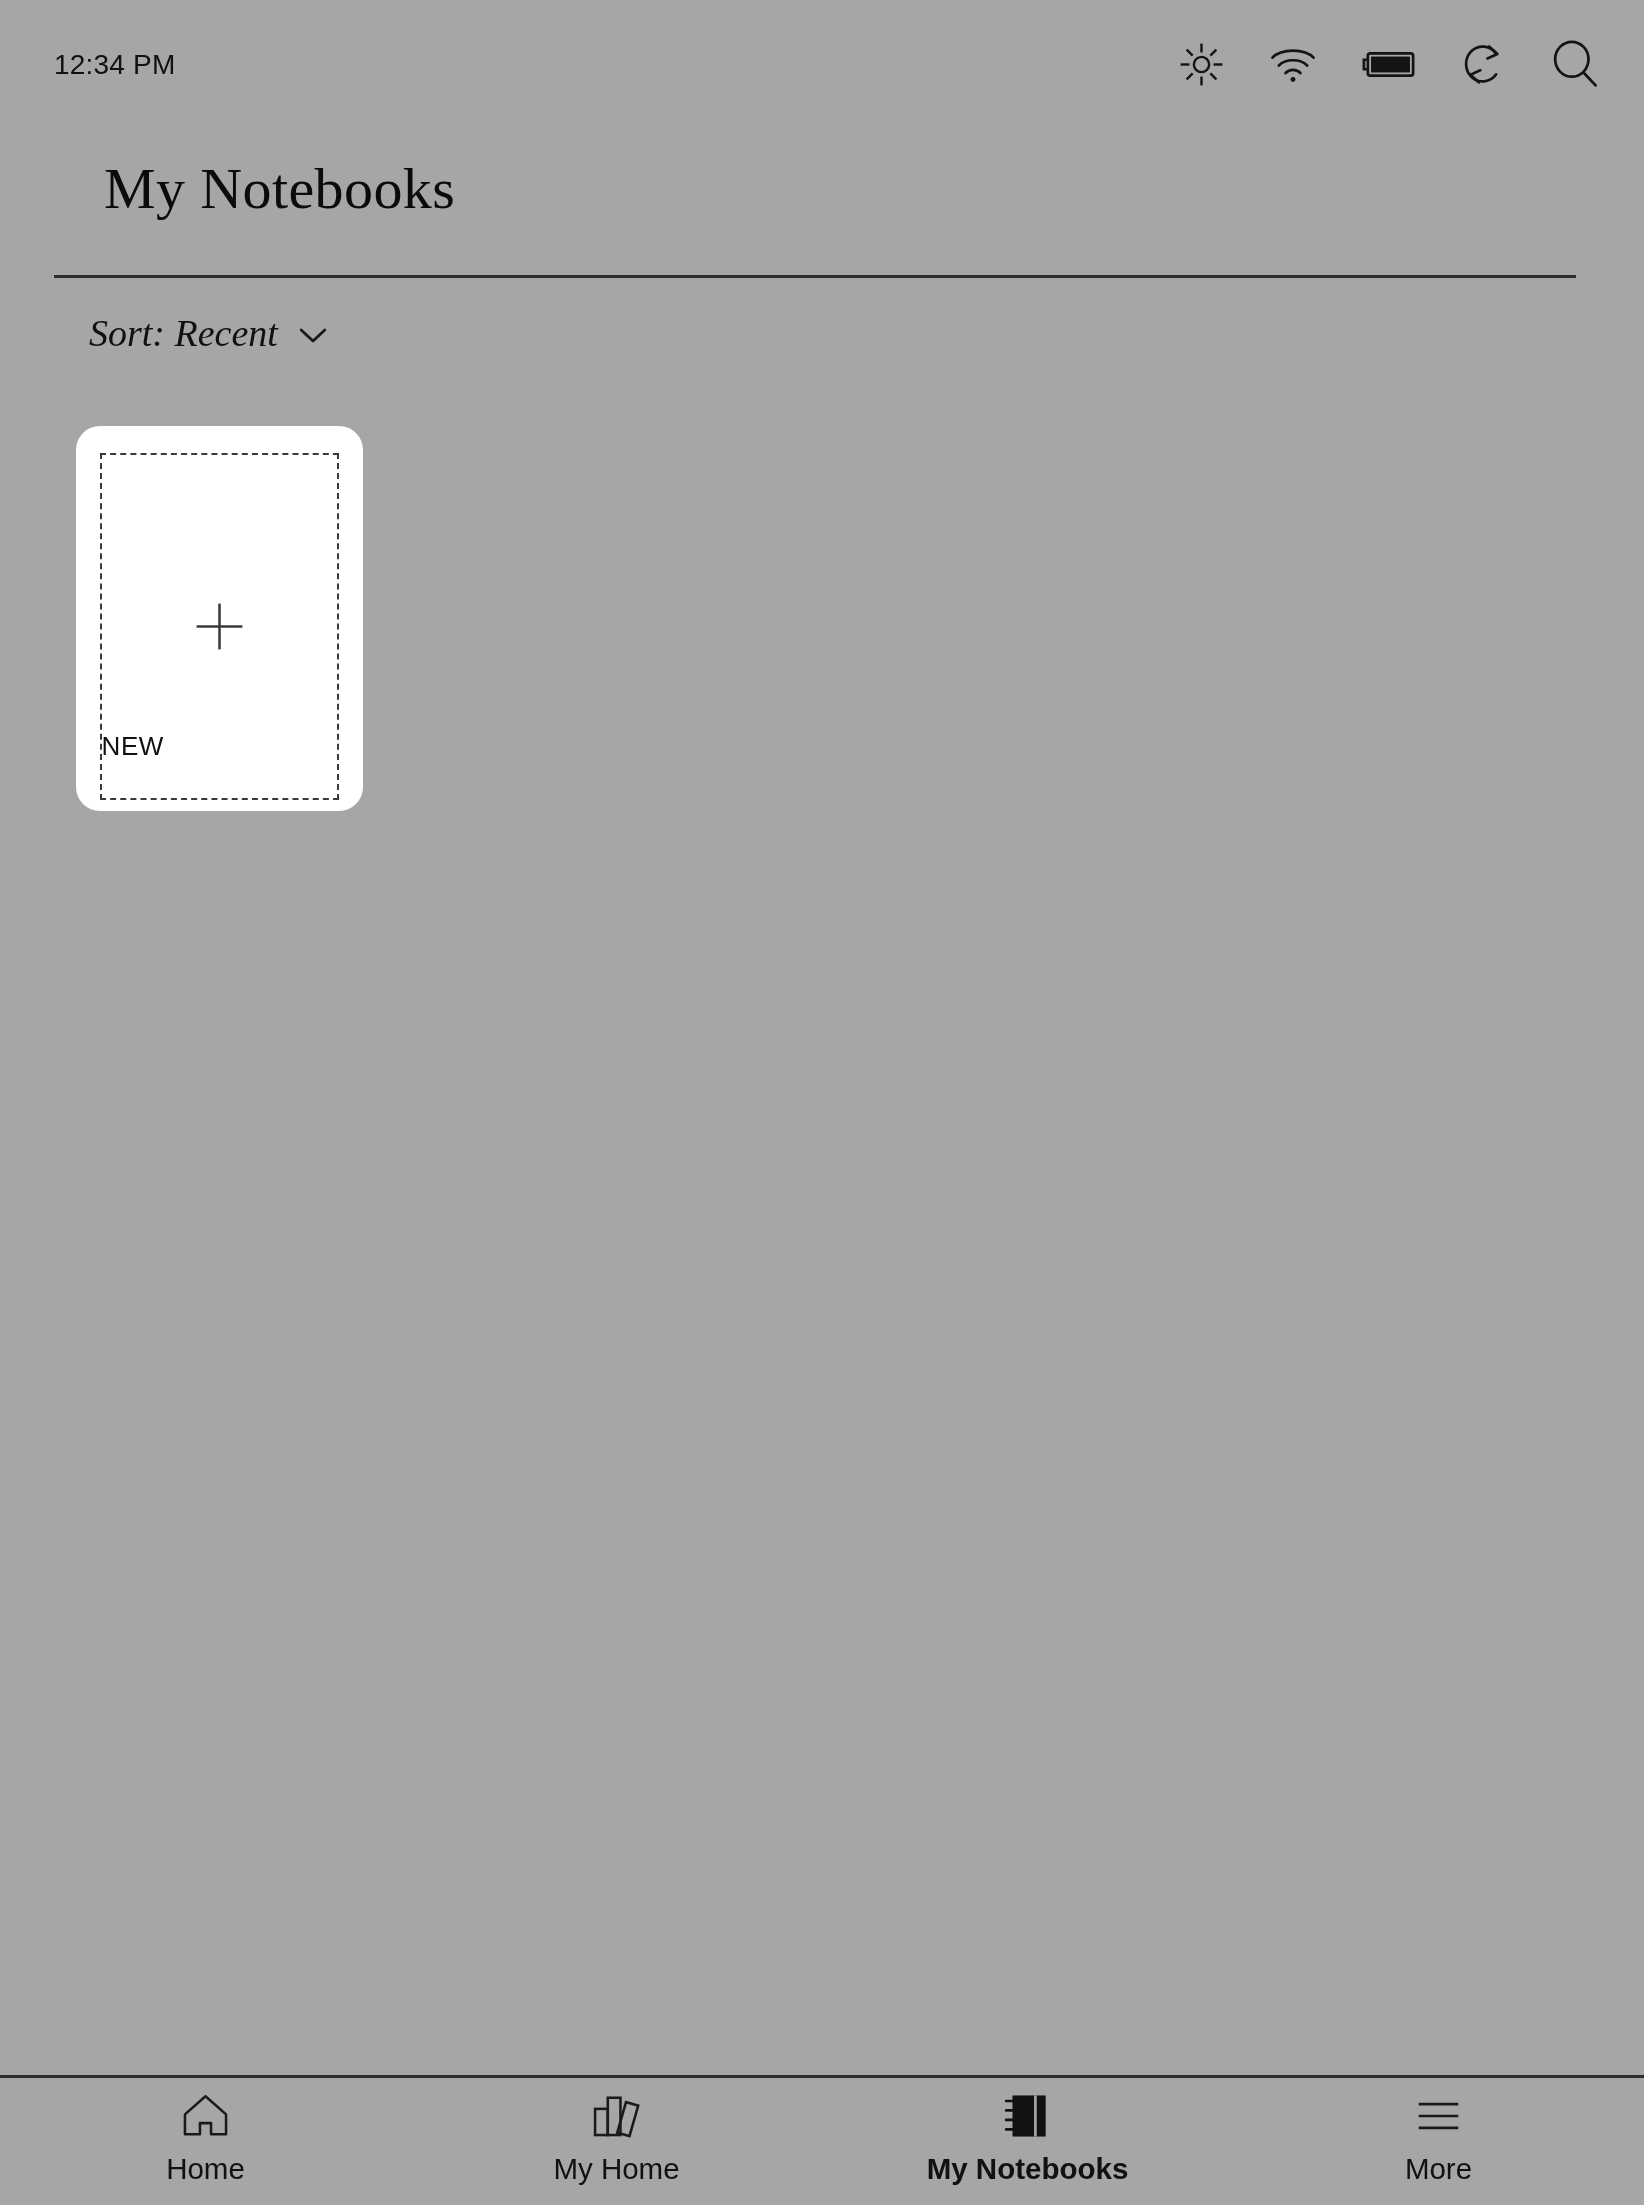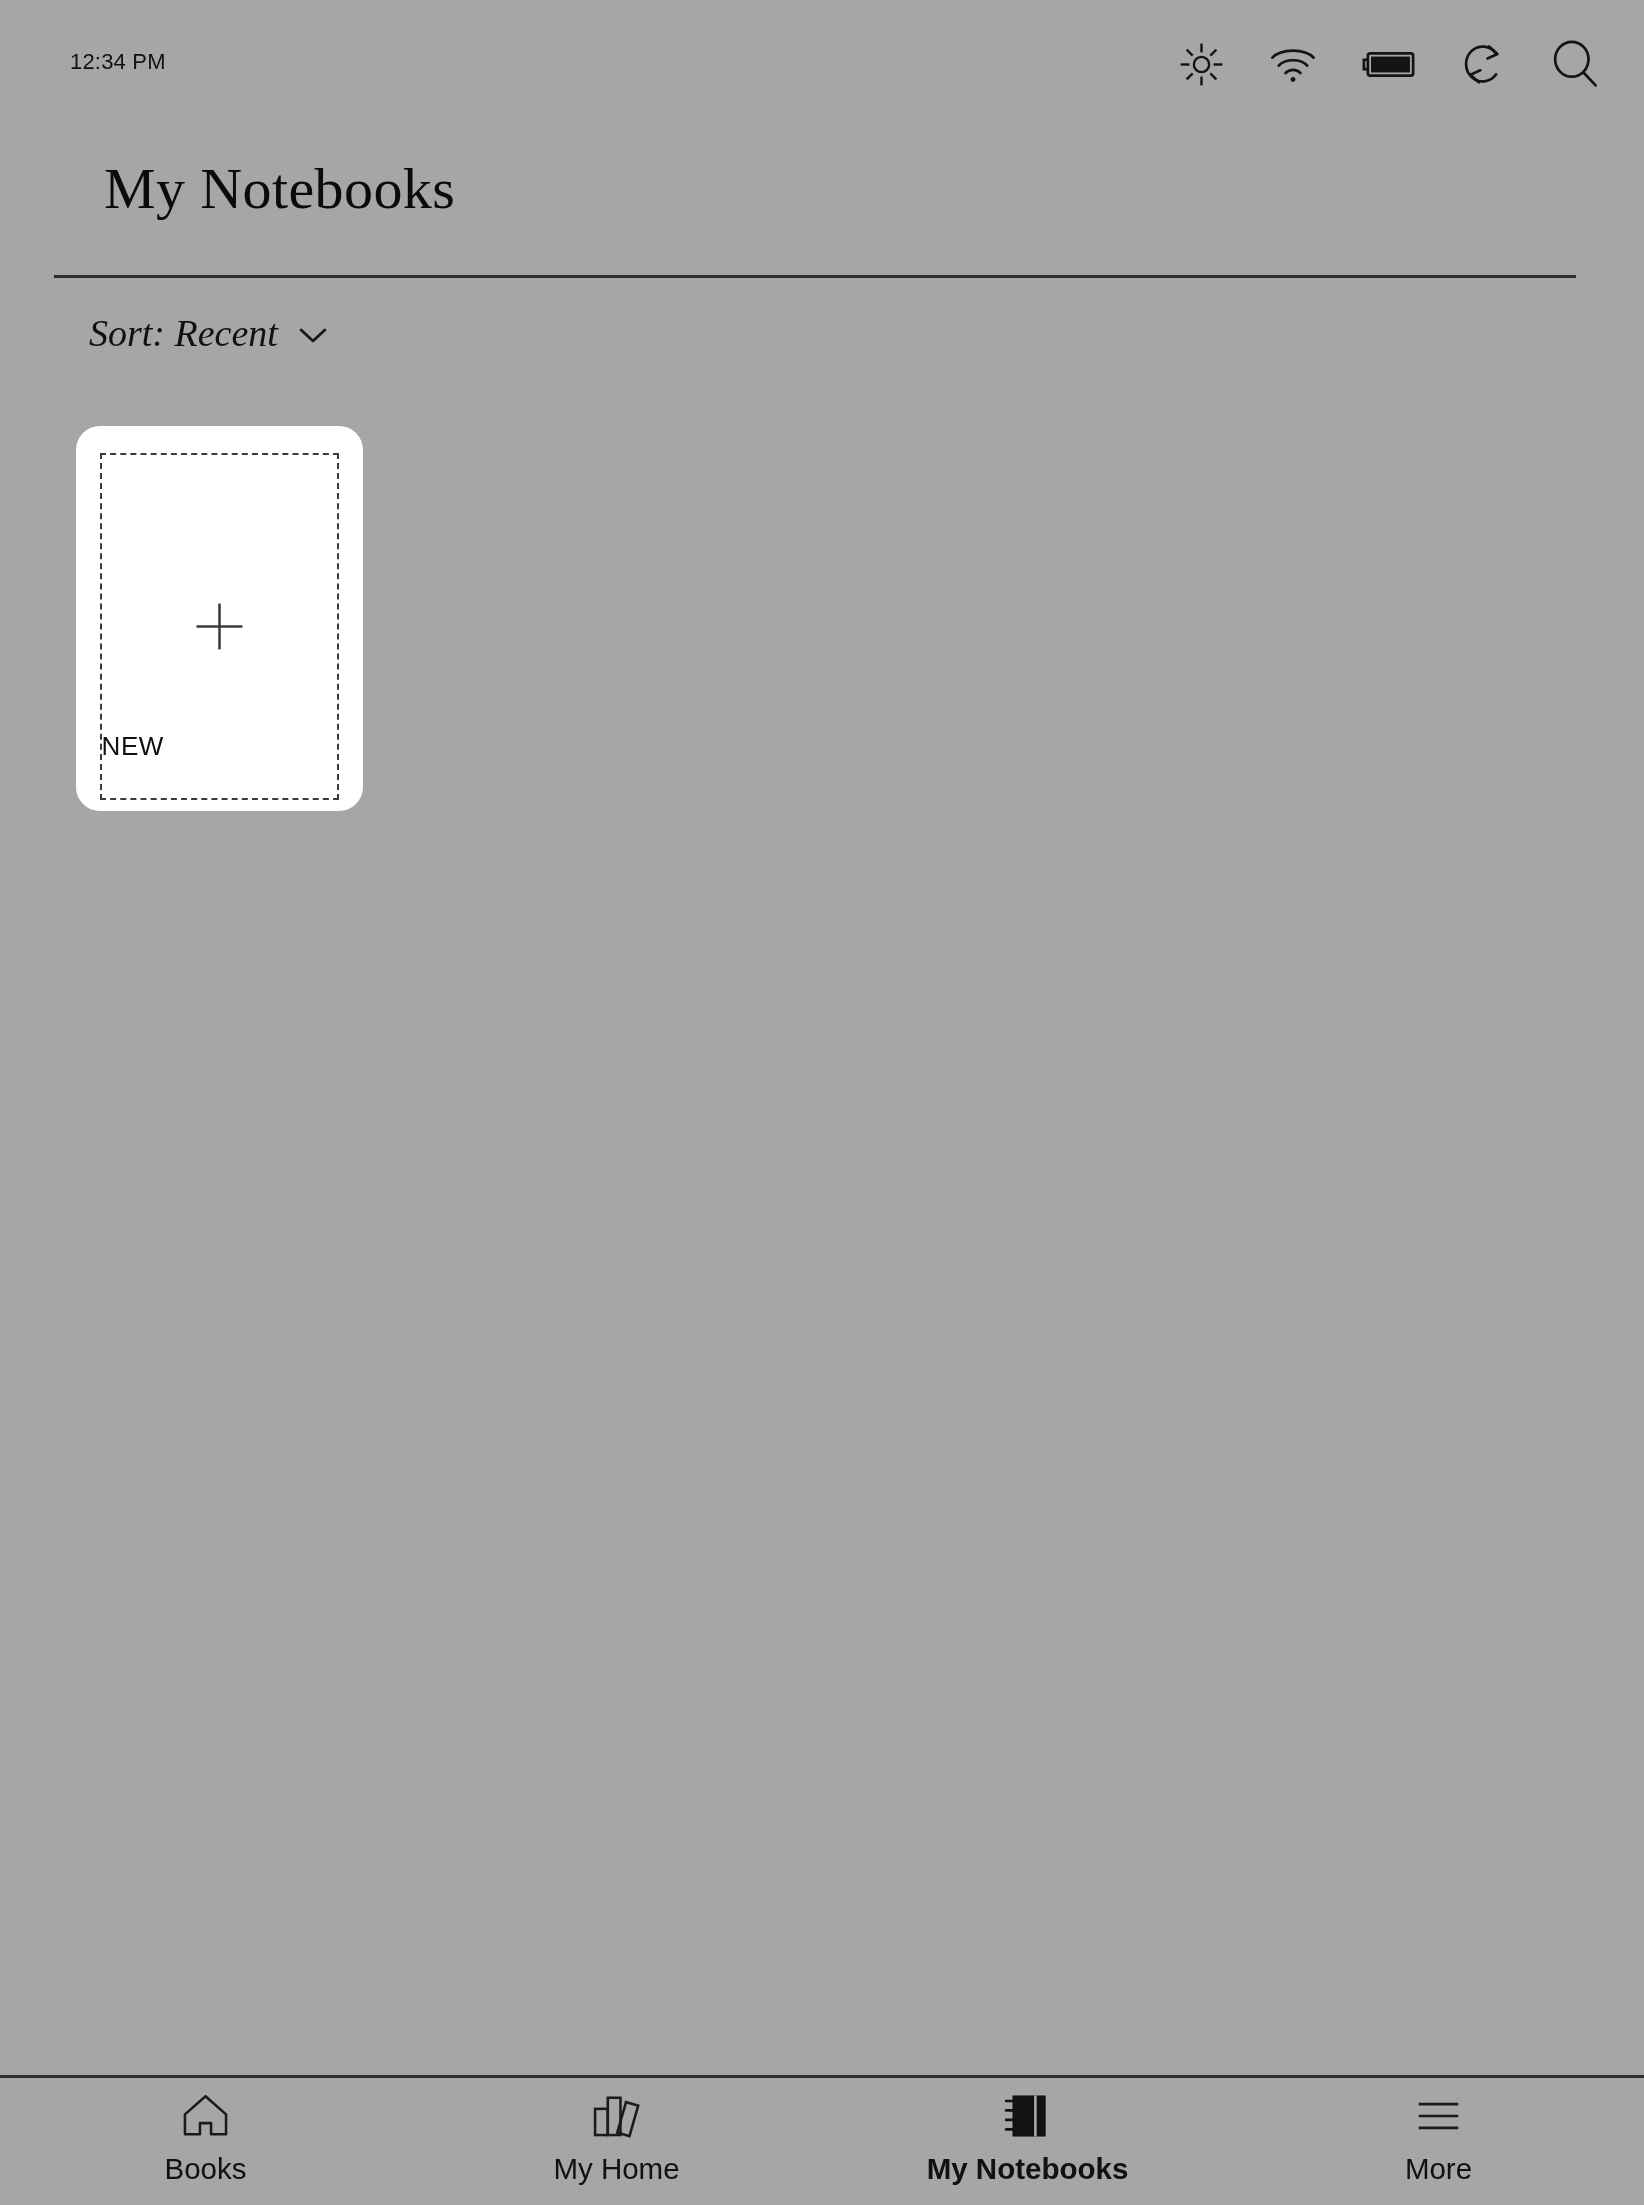--- a/index.html
+++ b/index.html
@@ -25,25 +25,24 @@
     position:absolute;
     top:0; left:0;
     width:1644px;
     height:135px;
   }
 
   #status-time {
     position:absolute;
     left:54px;
     top:49px;
-    font-size:22px;
+    font-size:28px;
     color:#111;
     letter-spacing:0.2px;
     font-family:"Liberation Sans", sans-serif;
-    margin-left:16px;
   }
 
   #status-icons {
     position:absolute;
     right:46px;
     top:40px;
     display:flex;
     align-items:center;
     gap:46px;
   }
@@ -266,21 +265,21 @@
   <div id="bottom-nav-rule"></div>
 
   <div id="bottom-nav">
 
     <div class="nav-item">
       <span class="nav-icon">
         <svg width="49" height="46" viewBox="0 0 62 58">
           <path d="M5 27 L31 4 L57 27 L57 52 L38 52 L38 38 L24 38 L24 52 L5 52 Z" fill="none" stroke="#1a1a1a" stroke-width="3.2" stroke-linejoin="round"></path>
         </svg>
       </span>
-      <span class="nav-label">Books</span>
+      <span class="nav-label">Home</span>
     </div>
 
     <div class="nav-item">
       <span class="nav-icon">
         <svg width="53" height="46" viewBox="0 0 66 58">
           <rect x="6" y="20" width="16" height="33" fill="none" stroke="#1a1a1a" stroke-width="3.2"></rect>
           <rect x="22" y="6" width="16" height="47" fill="none" stroke="#1a1a1a" stroke-width="3.2"></rect>
           <g transform="rotate(16 48 30)">
             <rect x="40" y="13" width="16" height="40" fill="none" stroke="#1a1a1a" stroke-width="3.2"></rect>
           </g>

